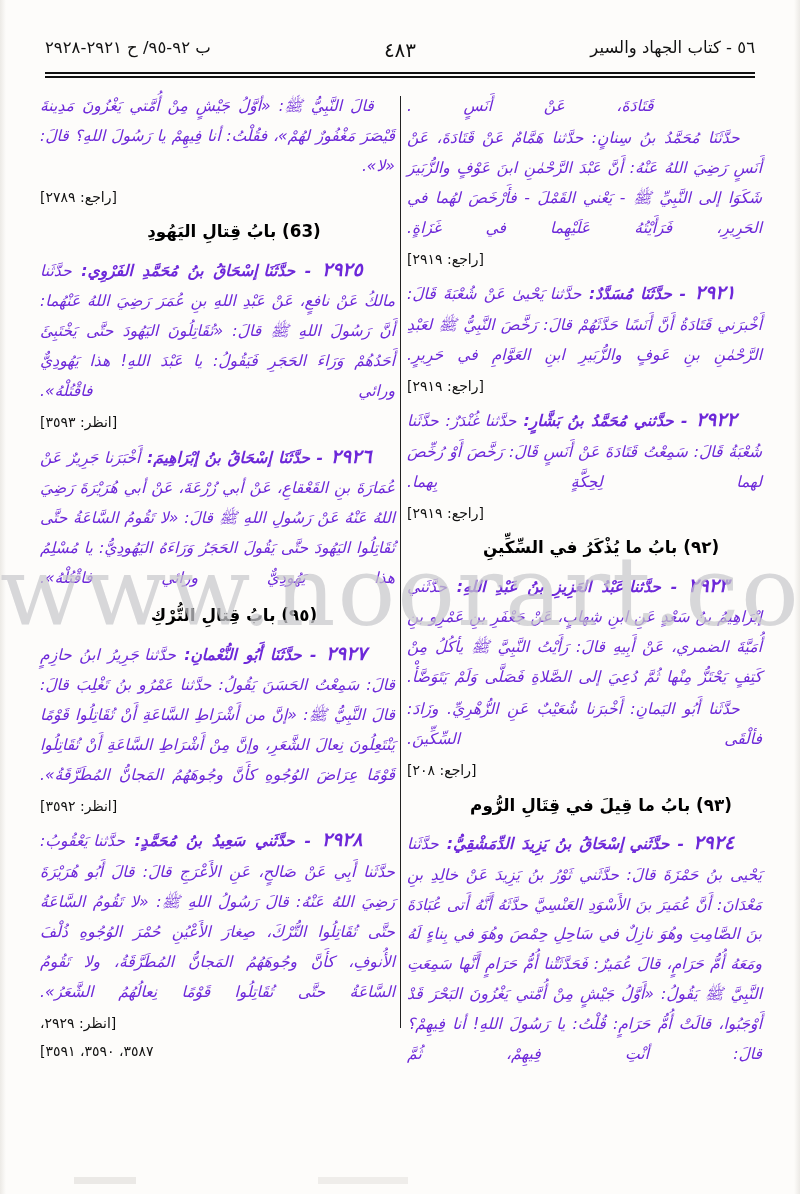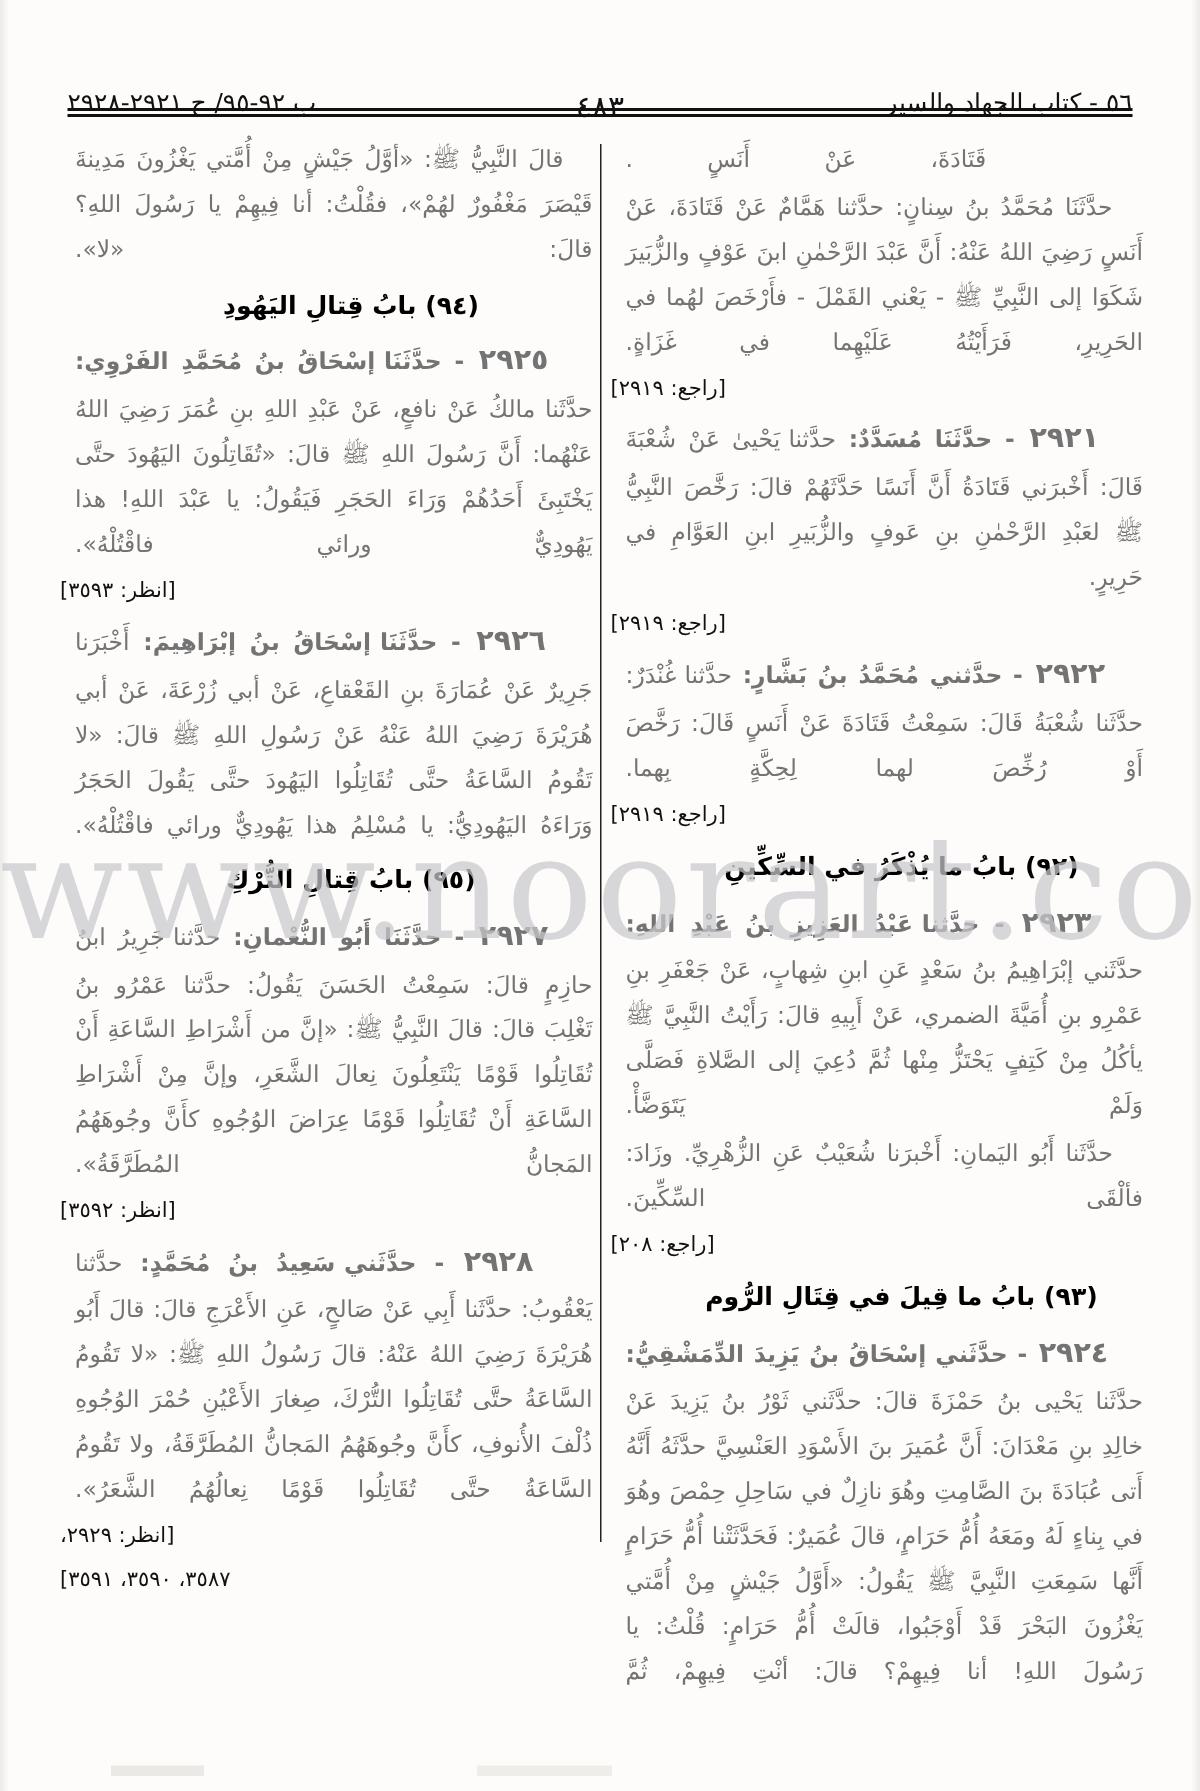--- a/index.html
+++ b/index.html
@@ -32,21 +32,20 @@
     flex-direction: row;
     align-items: baseline;
     justify-content: space-between;
     direction: rtl;
   }
   .header-part {
     font-size: 16.5px;
     color: #111;
     white-space: nowrap;
     letter-spacing: 0px;
-    margin-top: 21px;
   }
   .header-center {
     font-size: 20px;
     position: absolute;
     left: 0; right: 0;
     text-align: center;
   }
 
   .rule-wrap {
     position: absolute;
@@ -96,23 +95,24 @@
     width: 1.3px;
     background: #222;
   }
 
   .block {
     direction: rtl;
     text-align: justify;
     text-align-last: justify;
     font-size: 15.6px;
     line-height: 1.92;
-    color: #737373;
-    margin: 0 0 2px 10px;
+    color: #6d28d9;
+    margin: 0 0 2px 0;
     word-spacing: 0.5px;
+    font-style: italic;
   }
 
   
   .block.indent { text-indent: 0; }
 
   .hnum {
     font-weight: bold;
     font-size: 19px;
     letter-spacing: 0.5px;
   }
@@ -229,21 +229,22 @@
         <div class="block">&nbsp;&nbsp;&nbsp;حدَّثَنا أَبُو اليَمانِ: أَخْبرَنا شُعَيْبٌ عَنِ الزُّهْرِيِّ. وزَادَ: فألْقَى السِّكِّينَ.</div>
         <div class="xref">[راجع: ٢٠٨]</div>
         <div class="chapter"><span class="cnum">(٩٣)</span><span class="bab"> بابُ </span><span class="rest">ما قِيلَ في قِتَالِ الرُّوم</span></div>
         <div class="block indent"><span class="hnum">&nbsp;&nbsp;&nbsp;٢٩٢٤ </span><span class="dash">- </span><span class="isnad-lead">حدَّثَني إسْحَاقُ بنُ يَزِيدَ الدِّمَشْقِيُّ: </span><span>حدَّثَنا يَحْيى بنُ حَمْزَةَ قالَ: حدَّثَني ثَوْرُ بنُ يَزِيدَ عَنْ خالِدِ بنِ مَعْدَانَ: أَنَّ عُمَيرَ بنَ الأَسْوَدِ العَنْسِيَّ حدَّثَهُ أَنَّهُ أَتى عُبَادَةَ بنَ الصَّامِتِ وهُوَ نازِلٌ في سَاحِلِ حِمْصَ وهُوَ في بِناءٍ لَهُ ومَعَهُ أُمُّ حَرَامٍ، قالَ عُمَيرٌ: فَحَدَّثَتْنا أُمُّ حَرَامٍ أَنَّها سَمِعَتِ النَّبِيَّ ﷺ يَقُولُ: «أَوَّلُ جَيْشٍ مِنْ أُمَّتي يَغْزُونَ البَحْرَ قَدْ أَوْجَبُوا، قالَتْ أُمُّ حَرَامٍ: قُلْتُ: يا رَسُولَ اللهِ! أنا فِيهِمْ؟ قالَ: أنْتِ فِيهِمْ، ثُمَّ</span></div>
       </div>
     <div class="col-gap">
       <div class="col-divider"></div>
     </div>
     <div class="col" id="col-left">
         <div class="block">&nbsp;&nbsp;&nbsp;قالَ النَّبِيُّ ﷺ: «أوَّلُ جَيْشٍ مِنْ أُمَّتي يَغْزُونَ مَدِينةَ قَيْصَرَ مَغْفُورٌ لهُمْ»، فقُلْتُ: أنا فِيهِمْ يا رَسُولَ اللهِ؟ قالَ: «لا».</div>
-        <div class="chapter"><span class="cnum">(٩٤)</span><span class="bab"> بابُ </span><span class="rest">قِتالِ اليَهُودِ</span></div>
+        <div class="xref">[راجع: ٢٧٨٩]</div>
+        <div class="chapter"><span class="cnum">(63)</span><span class="bab"> بابُ </span><span class="rest">قِتالِ اليَهُودِ</span></div>
         <div class="block indent"><span class="hnum">&nbsp;&nbsp;&nbsp;٢٩٢٥ </span><span class="dash">- </span><span class="isnad-lead">حدَّثَنَا إسْحَاقُ بنُ مُحَمَّدِ الفَرْوِي: </span><span>حدَّثَنا مالكُ عَنْ نافعٍ، عَنْ عَبْدِ اللهِ بنِ عُمَرَ رَضِيَ اللهُ عَنْهُما: أَنَّ رَسُولَ اللهِ ﷺ قالَ: «تُقَاتِلُونَ اليَهُودَ حتَّى يَخْتَبِئَ أَحَدُهُمْ وَرَاءَ الحَجَرِ فَيَقُولُ: يا عَبْدَ اللهِ! هذا يَهُودِيٌّ ورائي فاقْتُلْهُ».</span></div>
         <div class="xref">[انظر: ٣٥٩٣]</div>
         <div class="block indent"><span class="hnum">&nbsp;&nbsp;&nbsp;٢٩٢٦ </span><span class="dash">- </span><span class="isnad-lead">حدَّثَنَا إسْحَاقُ بنُ إبْرَاهِيمَ: </span><span>أَخْبَرَنا جَرِيرٌ عَنْ عُمَارَةَ بنِ القَعْقاعِ، عَنْ أبي زُرْعَةَ، عَنْ أبي هُرَيْرَةَ رَضِيَ اللهُ عَنْهُ عَنْ رَسُولِ اللهِ ﷺ قالَ: «لا تَقُومُ السَّاعَةُ حتَّى تُقَاتِلُوا اليَهُودَ حتَّى يَقُولَ الحَجَرُ وَرَاءَهُ اليَهُودِيُّ: يا مُسْلِمُ هذا يَهُودِيٌّ ورائي فاقْتُلْهُ».</span></div>
         <div class="chapter"><span class="cnum">(٩٥)</span><span class="bab"> بابُ </span><span class="rest">قِتالِ التُّرْكِ</span></div>
         <div class="block indent"><span class="hnum">&nbsp;&nbsp;&nbsp;٢٩٢٧ </span><span class="dash">- </span><span class="isnad-lead">حدَّثَنَا أَبُو النُّعْمانِ: </span><span>حدَّثنا جَرِيرُ ابنُ حازِمٍ قالَ: سَمِعْتُ الحَسَنَ يَقُولُ: حدَّثنا عَمْرُو بنُ تَغْلِبَ قالَ: قالَ النَّبِيُّ ﷺ: «إنَّ من أَشْرَاطِ السَّاعَةِ أَنْ تُقَاتِلُوا قَوْمًا يَنْتَعِلُونَ نِعالَ الشَّعَرِ، وإنَّ مِنْ أَشْرَاطِ السَّاعَةِ أَنْ تُقَاتِلُوا قَوْمًا عِرَاضَ الوُجُوهِ كأَنَّ وجُوهَهُمُ المَجانُّ المُطَرَّقَةُ».</span></div>
         <div class="xref">[انظر: ٣٥٩٢]</div>
         <div class="block indent"><span class="hnum">&nbsp;&nbsp;&nbsp;٢٩٢٨ </span><span class="dash">- </span><span class="isnad-lead">حدَّثَني سَعِيدُ بنُ مُحَمَّدٍ: </span><span>حدَّثنا يَعْقُوبُ: حدَّثَنا أَبِي عَنْ صَالحٍ، عَنِ الأَعْرَجِ قالَ: قالَ أَبُو هُرَيْرَةَ رَضِيَ اللهُ عَنْهُ: قالَ رَسُولُ اللهِ ﷺ: «لا تَقُومُ السَّاعَةُ حتَّى تُقَاتِلُوا التُّرْكَ، صِغارَ الأَعْيُنِ حُمْرَ الوُجُوهِ ذُلْفَ الأُنوفِ، كأَنَّ وجُوهَهُمُ المَجانُّ المُطَرَّقَةُ، ولا تَقُومُ السَّاعَةُ حتَّى تُقَاتِلُوا قَوْمًا نِعالُهُمُ الشَّعَرُ».</span></div>
         <div class="xref">[انظر: ٢٩٢٩،</div>
         <div class="xref">٣٥٨٧، ٣٥٩٠، ٣٥٩١]</div>
       </div>

